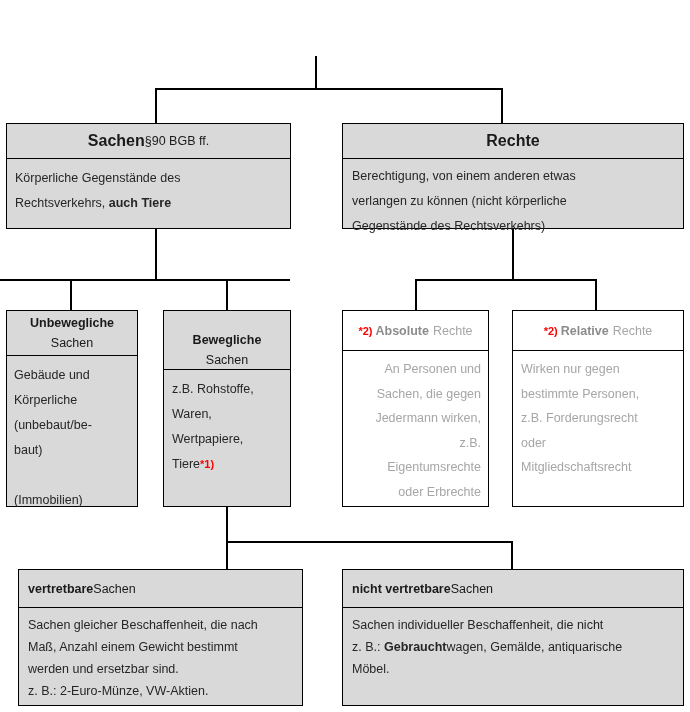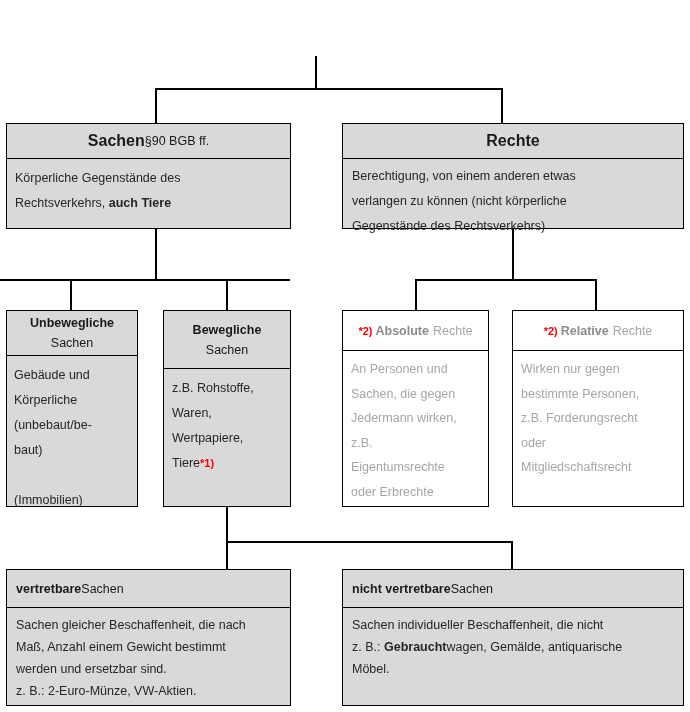--- a/index.html
+++ b/index.html
@@ -67,33 +67,33 @@
   #rechte-box { left: 342px; top: 123px; width: 342px; height: 106px; }
   #rechte-box .node-head { height: 35px; justify-content: center; font-size: 15px; font-weight: bold; }
   #rechte-box .node-body { padding: 5px 9px 0 9px; font-size: 12.5px; line-height: 25px; }
 
   
   #unbeweglich-box { left: 6px; top: 310px; width: 132px; height: 197px; }
   #unbeweglich-box .node-head { height: 45px; flex-direction: column; justify-content: center; font-size: 12.5px; line-height: 20px; }
   #unbeweglich-box .node-body { padding: 7px 7px 0 7px; font-size: 12.5px; line-height: 25px; }
 
   #beweglich-box { left: 163px; top: 310px; width: 128px; height: 197px; }
-  #beweglich-box .node-head { height: 58px; flex-direction: column; justify-content: center; font-size: 12.5px; line-height: 20px; }
+  #beweglich-box .node-head { height: 39px; flex-direction: column; justify-content: center; font-size: 12.5px; line-height: 20px; margin-top: 20px; }
   #beweglich-box .node-body { padding: 7px 7px 0 8px; font-size: 12.5px; line-height: 25px; }
 
   #absolute-box { left: 342px; top: 310px; width: 147px; height: 197px; }
   #absolute-box .node-head { height: 40px; justify-content: center; font-size: 12.5px; }
-  #absolute-box .node-body { padding: 6px 7px 0 8px; font-size: 12.5px; line-height: 24.5px; }
+  #absolute-box .node-body { padding: 6px 7px 0 8px; font-size: 12.5px; line-height: 24.5px; text-align: right; }
 
   #relative-box { left: 512px; top: 310px; width: 172px; height: 197px; }
   #relative-box .node-head { height: 40px; justify-content: center; font-size: 12.5px; }
   #relative-box .node-body { padding: 6px 7px 0 8px; font-size: 12.5px; line-height: 24.5px; }
 
   
-  #vertretbare-box { left: 6px; top: 569px; width: 285px; height: 137px; }
+  #vertretbare-box { left: 18px; top: 569px; width: 285px; height: 137px; }
   #vertretbare-box .node-head { height: 38px; padding-left: 9px; font-size: 12.5px; }
   #vertretbare-box .node-body { padding: 6px 8px 0 9px; font-size: 12.5px; line-height: 22px; }
 
   #nichtvertretbare-box { left: 342px; top: 569px; width: 342px; height: 137px; }
   #nichtvertretbare-box .node-head { height: 38px; padding-left: 9px; font-size: 12.5px; }
   #nichtvertretbare-box .node-body { padding: 6px 8px 0 9px; font-size: 12.5px; line-height: 22px; }
 
   
   .conn {
     position: absolute;

